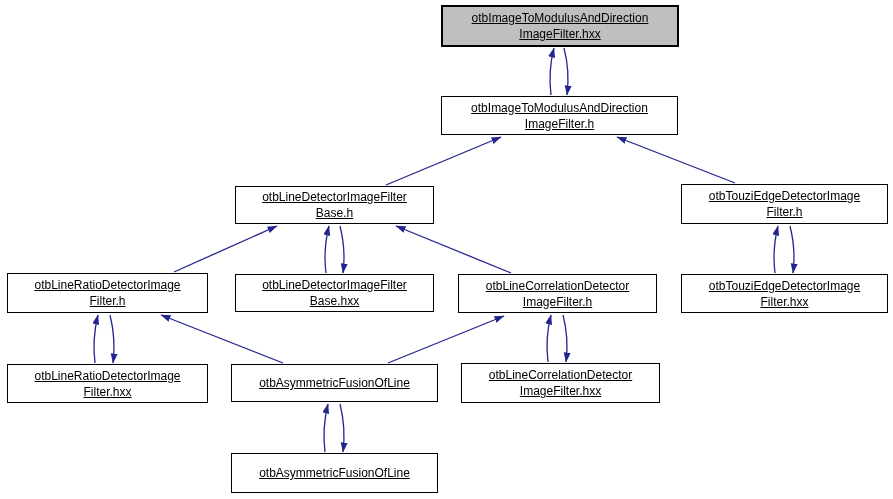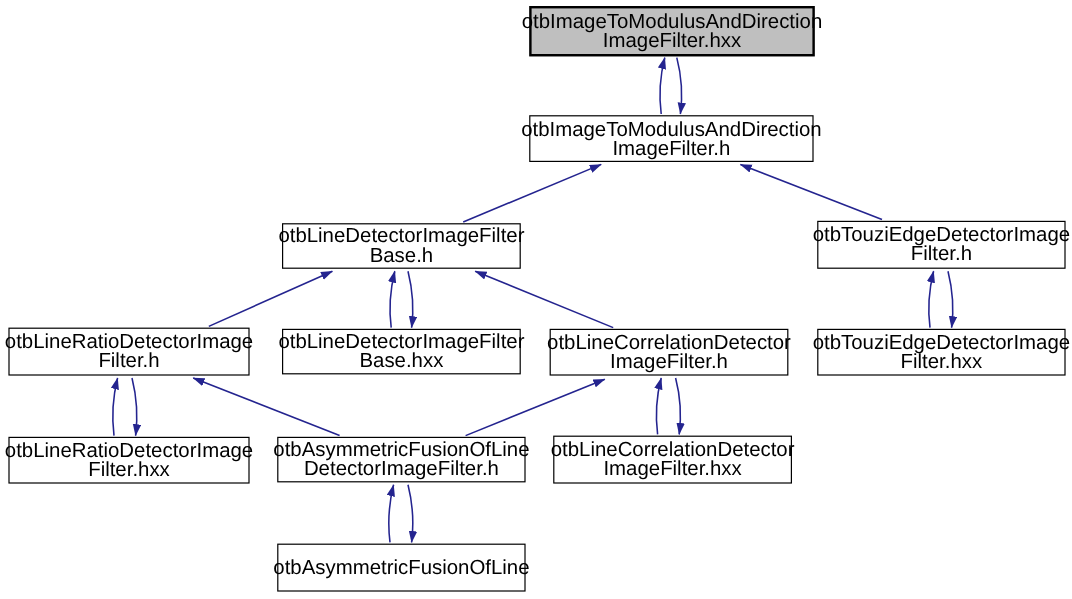--- a/index.html
+++ b/index.html
@@ -26,29 +26,30 @@
   .edge {
     fill: none;
     stroke-width: 1.3;
   }
   .node {
     position: absolute;
     box-sizing: border-box;
     border: 1px solid #000000;
     background: #ffffff;
     color: #000000;
-    font-size: 17px;
+    font-size: 12px;
     line-height: 16px;
     text-align: center;
     display: flex;
     flex-direction: column;
     justify-content: center;
     align-items: center;
     white-space: nowrap;
     cursor: pointer;
+    text-decoration: underline;
   }
   .node.root {
     background: #bfbfbf;
     border-width: 2px;
     cursor: default;
   }
   .node span {
     display: block;
   }
 </style>
@@ -115,21 +116,20 @@
       <div class="node" style="left: 681px; top: 274px; width: 207px; height: 39px;">
         <span>otbTouziEdgeDetectorImage</span>
         <span>Filter.hxx</span>
       </div>
       <div class="node" style="left: 7px; top: 364px; width: 201px; height: 39px;">
         <span>otbLineRatioDetectorImage</span>
         <span>Filter.hxx</span>
       </div>
       <div class="node" style="left: 231px; top: 364px; width: 207px; height: 38px;">
         <span>otbAsymmetricFusionOfLine</span>
-        <span>DetectorImageFilter.h</span>
       </div>
       <div class="node" style="left: 461px; top: 363px; width: 199px; height: 40px;">
         <span>otbLineCorrelationDetector</span>
         <span>ImageFilter.hxx</span>
       </div>
       <div class="node" style="left: 231px; top: 453px; width: 207px; height: 40px;">
         <span>otbAsymmetricFusionOfLine</span>
       </div>
     </div>
 </div>

